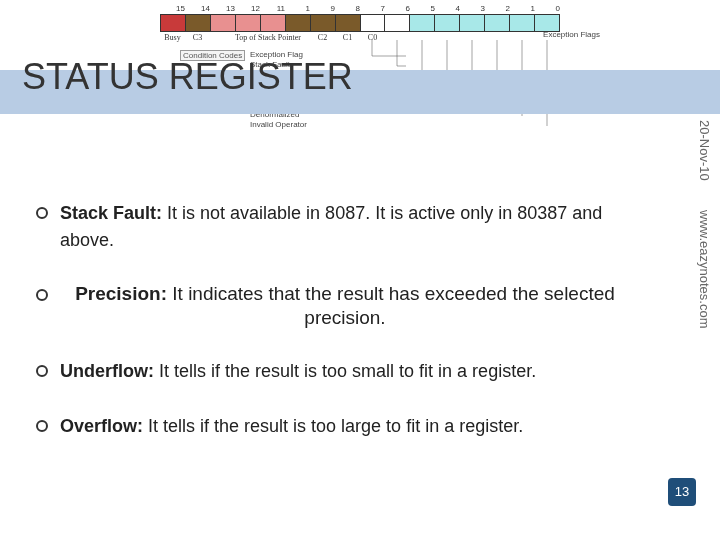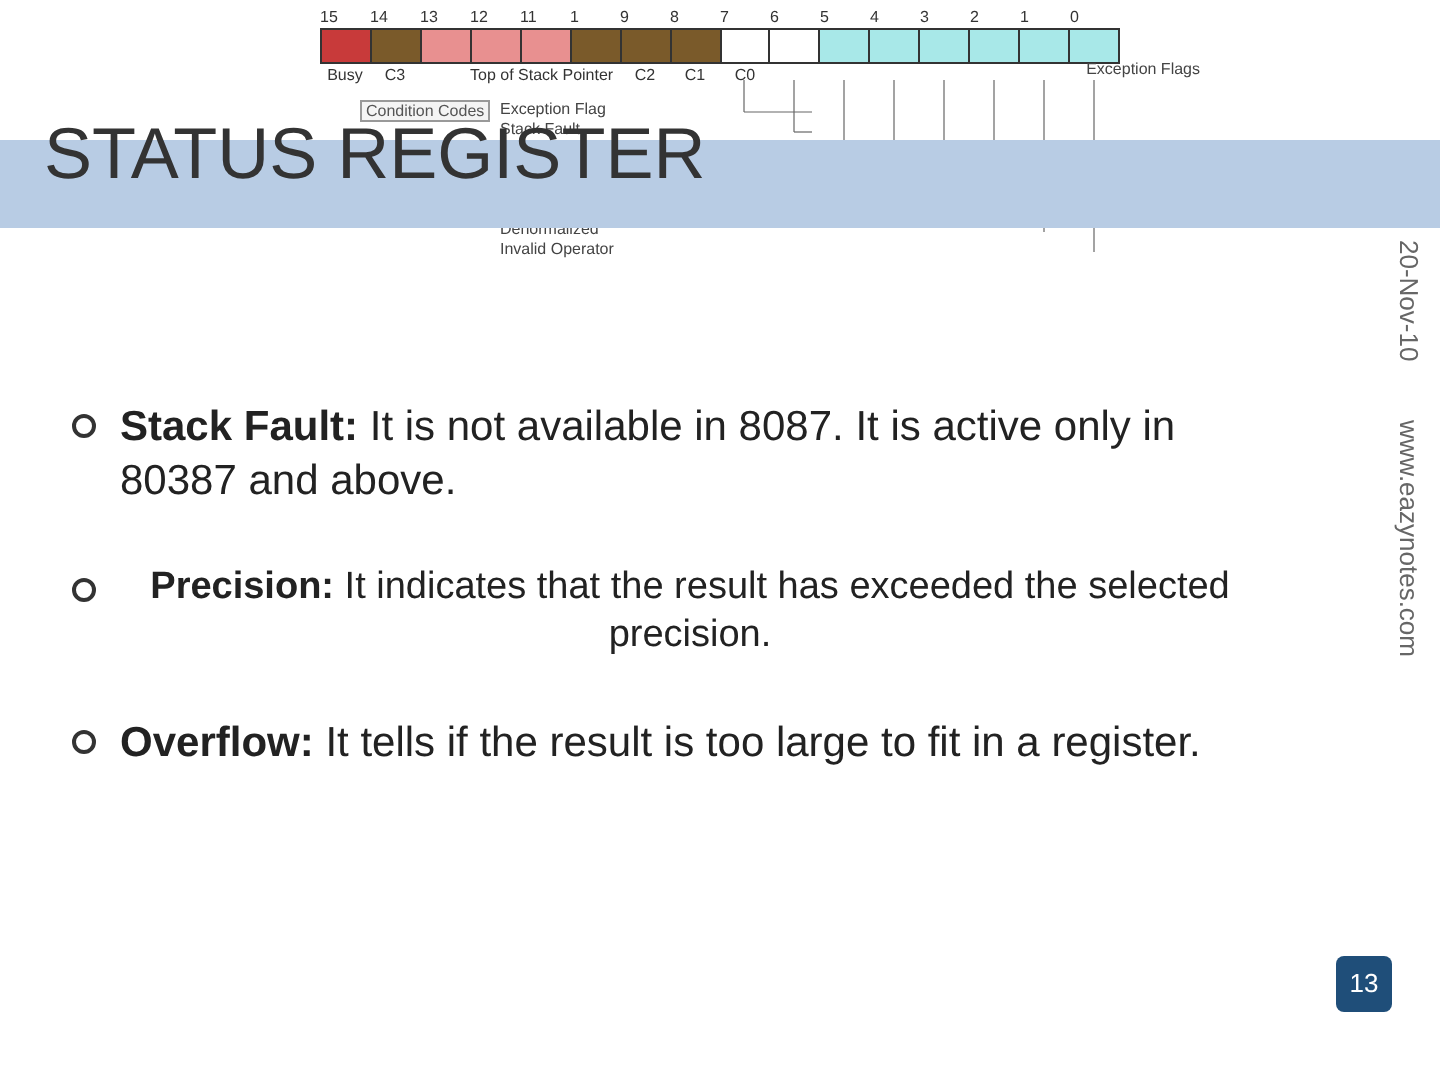--- a/index.html
+++ b/index.html
@@ -35,21 +35,21 @@
     color: #444;
     margin-top: 28px;
   }
   .bitnums {
     display: flex;
     height: 10px;
     line-height: 10px;
   }
   .bitnums span {
     width: 25px;
-    text-align: left;
+    text-align: right;
   }
   .bitrow {
     display: flex;
     height: 16px;
     border: 1px solid #333;
   }
   .bitcell {
     width: 24px;
     border-right: 1px solid #333;
   }
@@ -57,20 +57,21 @@
   .c-red  { background: #c83a3a; }
   .c-drk  { background: #7a5a2a; }
   .c-pnk  { background: #e89090; }
   .c-wht  { background: #fff; }
   .c-cyn  { background: #a8e8e8; }
   .bitlabels {
     display: flex;
     height: 14px;
     line-height: 12px;
     font-size: 8px;
+    font-family: Liberation Serif, serif;
   }
   .bitlabels span {
     width: 25px;
     text-align: center;
     overflow: visible;
     white-space: nowrap;
   }
   .legend {
     position: absolute;
     top: 50px;
@@ -134,21 +135,21 @@
   .content {
     position: absolute;
     top: 200px;
     left: 30px;
     width: 600px;
   }
   .bullet {
     position: relative;
     padding-left: 30px;
     margin-bottom: 28px;
-    font-size: 21px;
+    font-size: 18px;
     line-height: 27px;
   }
   .bullet .mark {
     position: absolute;
     left: 6px;
     top: 7px;
     width: 12px;
     height: 12px;
     border: 2px solid #333;
     border-radius: 50%;
@@ -264,19 +265,23 @@
       <b>Stack Fault:</b><span> It is not available in 8087. It is active only in 80387  and above.</span>
     </div>
     <div class="smaller">
     <div class="bullet">
       <span class="mark"></span>
       <b>Precision:</b><span> It indicates that the result has exceeded the selected precision.</span>
     </div>
     </div>
     <div class="bullet">
       <span class="mark"></span>
+      <b>Underflow:</b><span> It tells if the result is too small to fit in a register.</span>
+    </div>
+    <div class="bullet">
+      <span class="mark"></span>
       <b>Overflow:</b><span> It tells if the result is too large to fit in a register.</span>
     </div>
   </div>
 
   <div class="pagenum">13</div>
 
 </div>
 
 </body></html>

